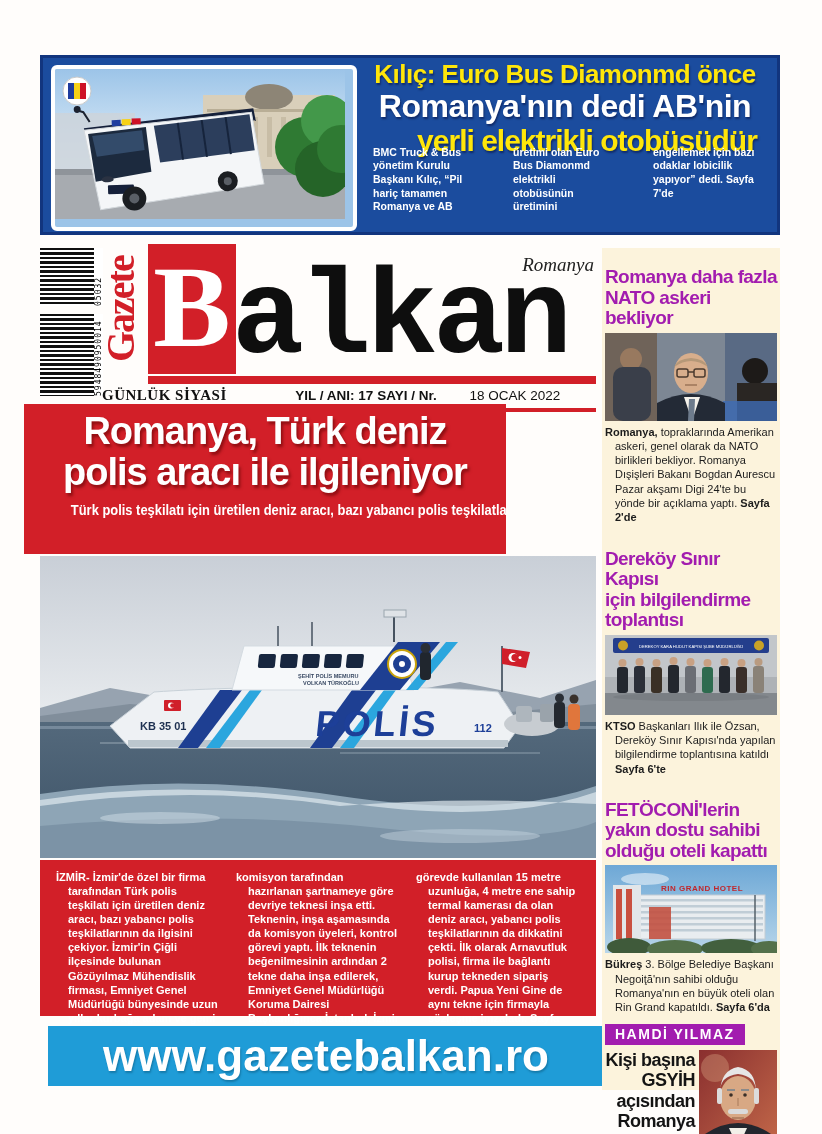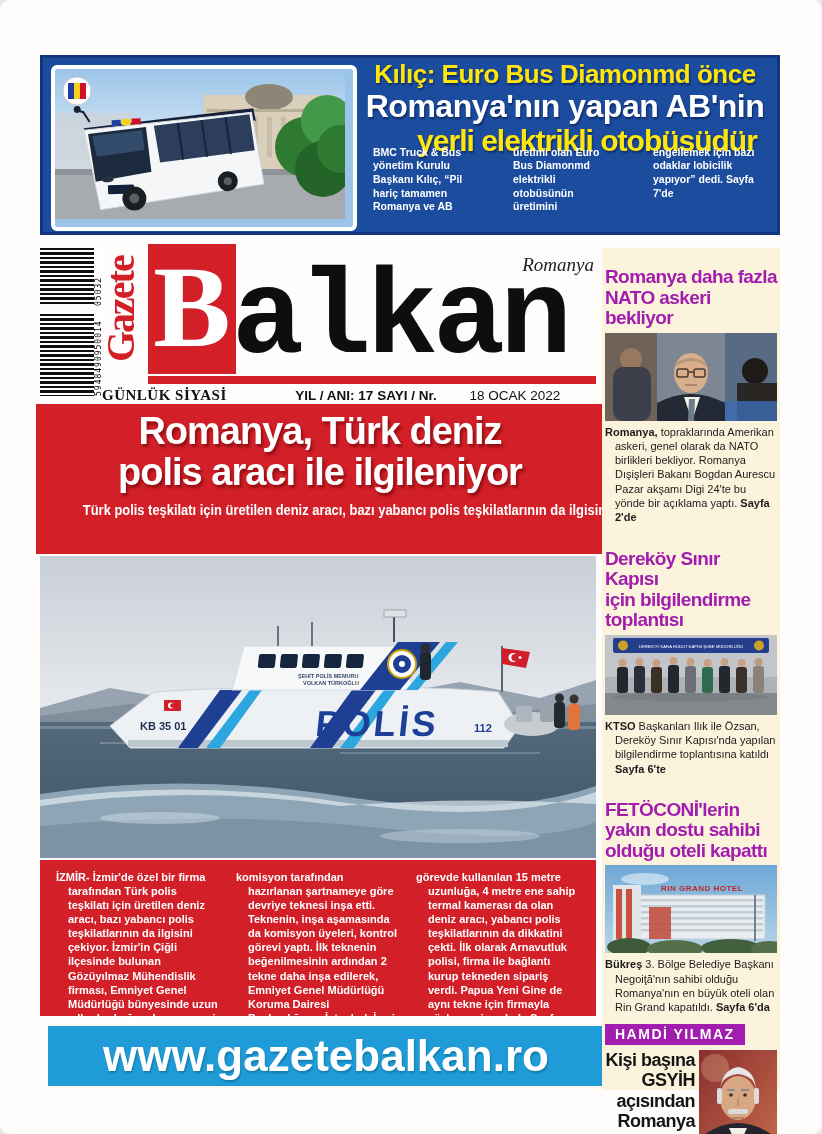--- a/index.html
+++ b/index.html
@@ -1,17 +1,17 @@
 <!DOCTYPE html>
 <html><head>
 <meta charset="utf-8">
 <style>
   html,body{margin:0;padding:0;background:#e9e9e9;}
   #page{position:relative;width:822px;height:1134px;background:#fffdfb;margin:0 auto;
-        font-family:"Liberation Sans",sans-serif;overflow:hidden;border-radius:10px;}
+        font-family:"Liberation Sans",sans-serif;overflow:hidden;}
 
   
   .banner{position:absolute;left:40px;top:55px;width:740px;height:180px;
           background:#1b4c9e;border:3px solid #12357e;box-sizing:border-box;}
   .photo-frame{position:absolute;left:8px;top:7px;width:298px;height:158px;
                border:4px solid #fff;border-radius:6px;overflow:hidden;background:#9cc4e8;}
   .photo-frame svg{display:block;}
   .banner-headlines{position:absolute;left:314px;right:4px;top:2px;text-align:center;}
   .bl{font-weight:800;line-height:1.1;white-space:nowrap;text-shadow:1px 2px 2px rgba(0,0,40,.45);}
   .bl1{font-size:26px;color:#ffe60a;letter-spacing:-.5px;}
@@ -42,21 +42,21 @@
   .redbar{position:absolute;left:108px;right:0;top:136px;height:8px;background:#d21f28;}
   .dateline{position:absolute;left:62px;right:2px;top:147px;display:flex;
       justify-content:space-between;align-items:baseline;}
   .tagline{font-family:"Liberation Serif",serif;font-weight:700;font-size:15px;letter-spacing:.5px;color:#111;}
   .issue{font-weight:700;font-size:13.5px;color:#111;}
   .dateday{font-size:13.5px;color:#111;}
   .dateday .day{font-weight:700;}
   .thinrule{position:absolute;left:0;top:168px;width:556px;height:4px;background:#d21f28;}
 
   
-  .lead{position:absolute;left:36px;top:404px;width:568px;height:150px;background:#d21f28;
+  .lead{position:absolute;left:24px;top:404px;width:482px;height:150px;background:#d21f28;
         text-align:center;overflow:hidden;}
   .lead h1{margin:7px 0 0;font-size:38px;font-weight:800;color:#fff;line-height:1.08;
         letter-spacing:-1px;white-space:pre-line;text-shadow:2px 3px 3px rgba(90,0,0,.55);}
   .subhead{margin-top:8px;}
   .subhead span{display:inline-block;white-space:nowrap;transform:scaleX(.86);
         transform-origin:center;font-size:15px;font-weight:700;color:#fff;}
 
   .main-photo{position:absolute;left:40px;top:556px;width:556px;height:302px;}
   .main-photo svg{display:block;}
 
@@ -143,21 +143,21 @@
         <circle cx="268" cy="100" r="28" fill="#256428"></circle>
         <circle cx="286" cy="80" r="24" fill="#2f7a33"></circle>
         <circle cx="22" cy="22" r="14" fill="#fff" stroke="#c9c9c9"></circle>
         <rect x="13" y="14" width="6" height="16" fill="#1f3c9e"></rect>
         <rect x="19" y="14" width="6" height="16" fill="#f7d117"></rect>
         <rect x="25" y="14" width="6" height="16" fill="#ce1126"></rect>
       </svg>
     </div>
     <div class="banner-headlines">
       <div class="bl bl1">Kılıç: Euro Bus Diamonmd önce</div>
-      <div class="bl bl2">Romanya'nın yapan AB'nin</div>
+      <div class="bl bl2">Romanya'nın dedi AB'nin</div>
       <div class="bl bl3">yerli elektrikli otobüsüdür</div>
     </div>
     <div class="banner-cols">
       <p>BMC Truck &amp; Bus yönetim Kurulu Başkanı Kılıç, “Pil hariç tamamen Romanya ve AB</p>
       <p>üretimi olan Euro Bus Diamonmd elektrikli otobüsünün üretimini</p>
       <p>engellemek için bazı odaklar lobicilik yapıyor” dedi. Sayfa 7'de</p>
     </div>
   </div>
 
   <div class="masthead">

